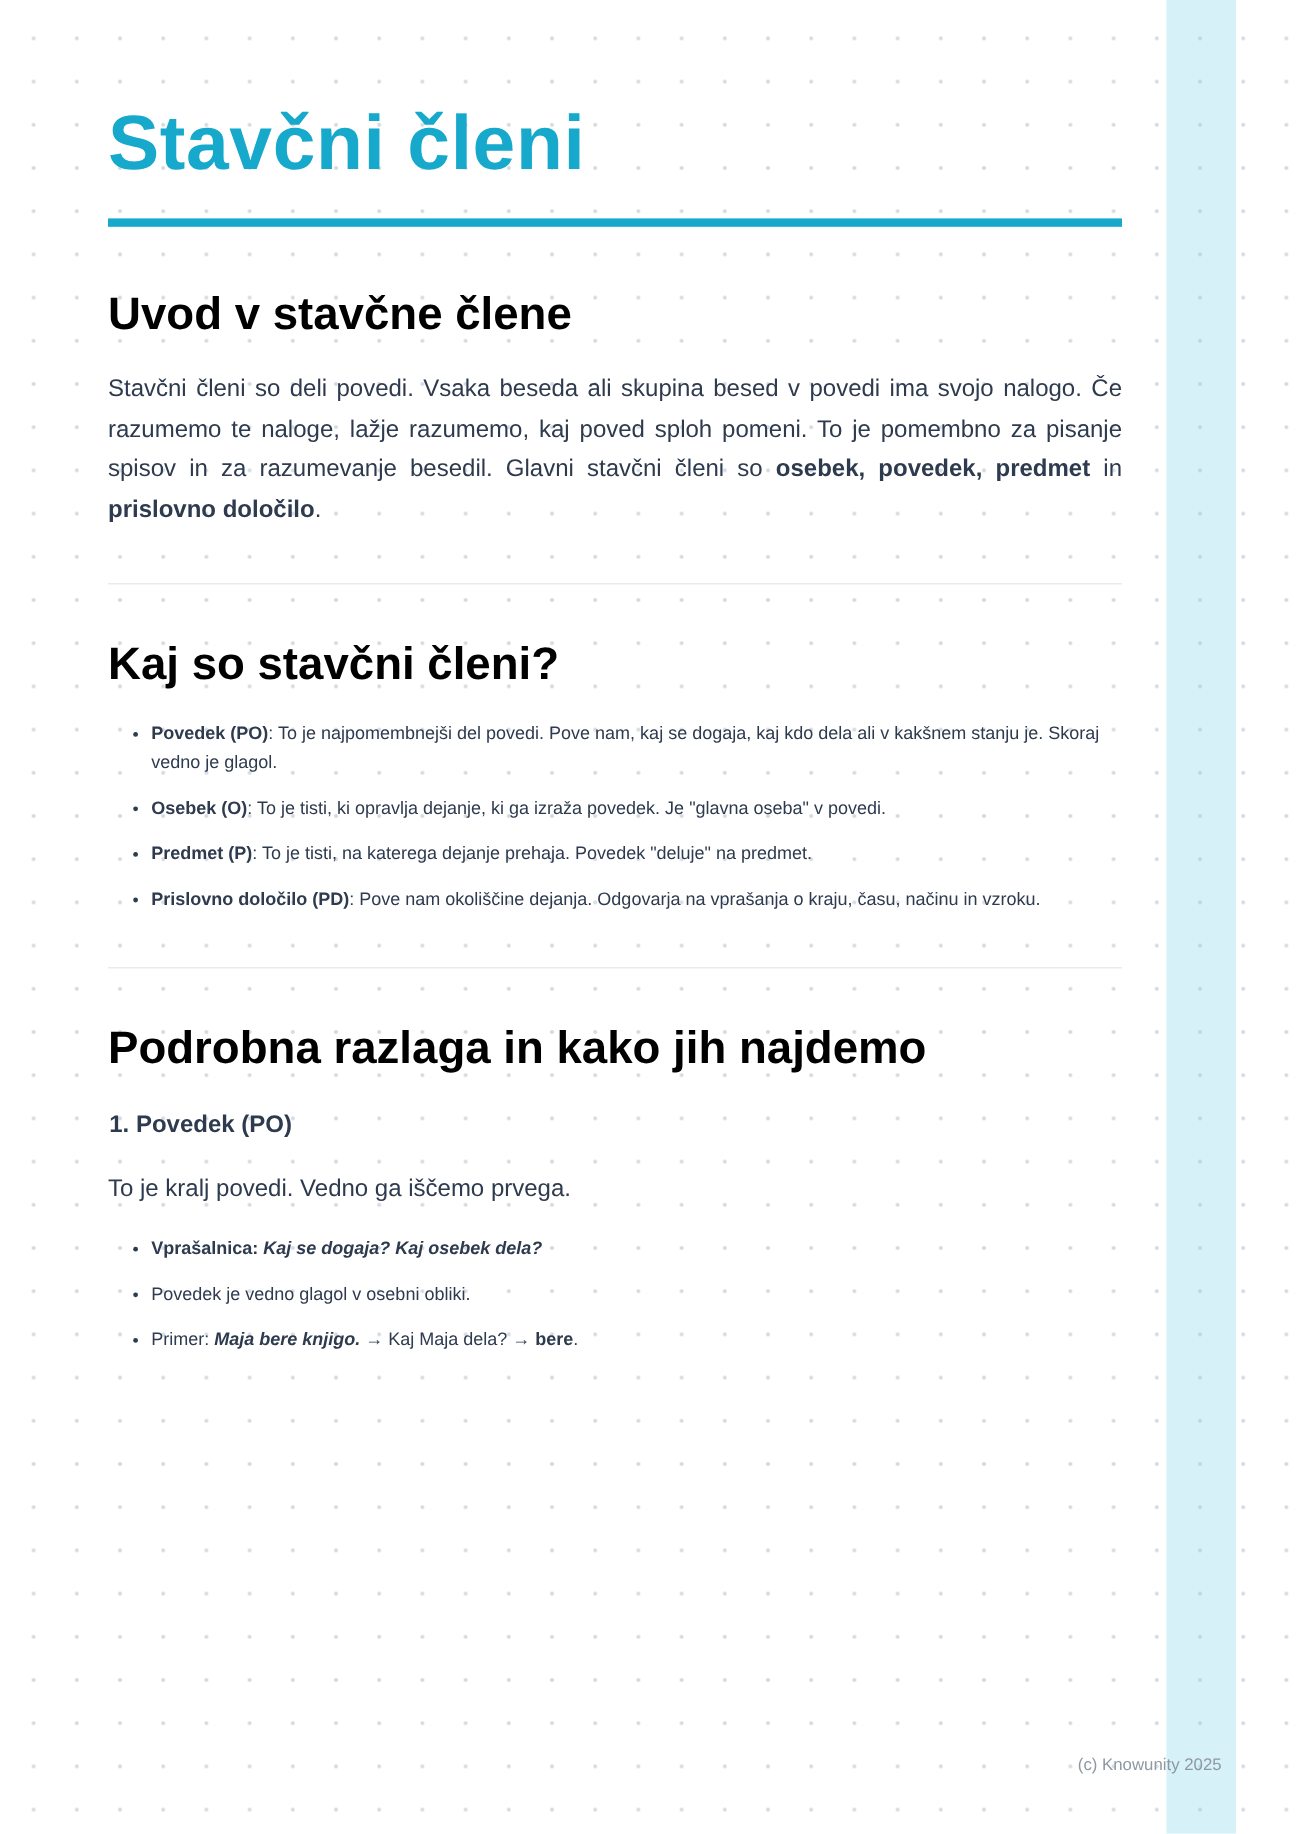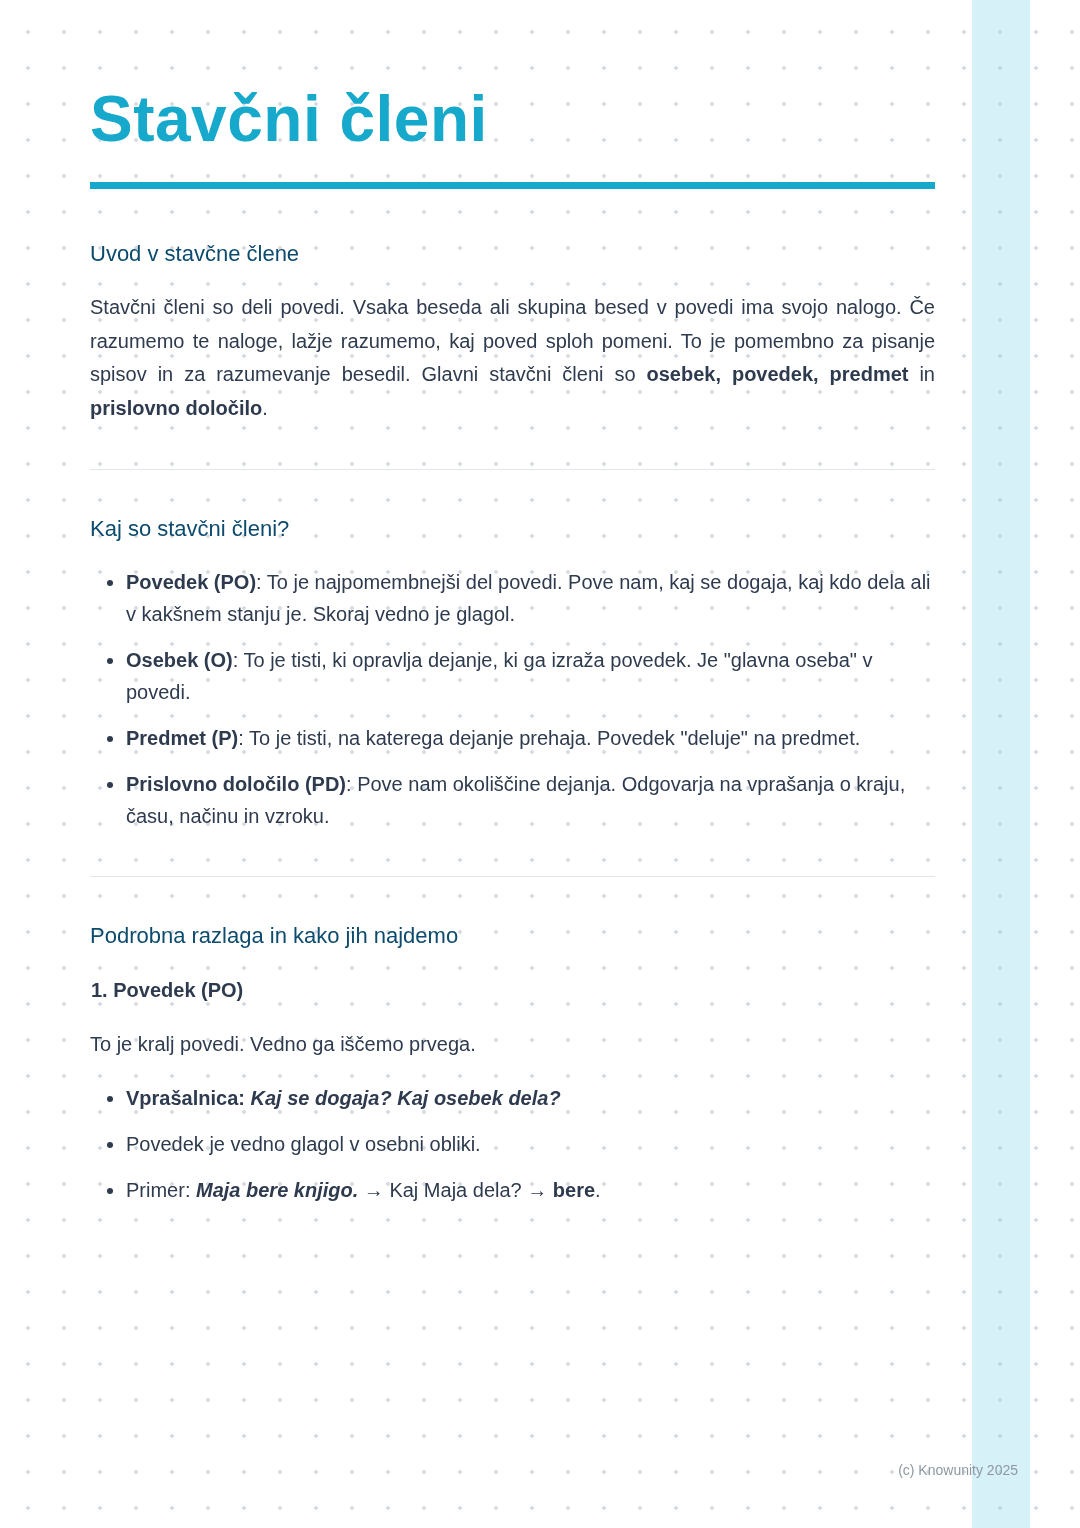--- a/index.html
+++ b/index.html
@@ -34,44 +34,44 @@
     color: #16a9cc;
     margin: 0 0 26px 0;
   }
   .title-rule {
     height: 7px;
     background: #16a9cc;
     border: none;
     margin: 0 0 52px 0;
   }
   .section-heading {
-    font-size: 22px;
-    font-weight: 400;
-    color: #0c4a6e;
+    font-size: 38px;
+    font-weight: 700;
+    color: #000000;
     margin: 0 0 24px 0;
   }
   p.body-text {
     font-size: 20px;
     line-height: 1.68;
     text-align: justify;
     margin: 0 0 20px 0;
   }
   .divider {
     height: 1px;
     background: #e2e6ea;
     border: none;
     margin: 44px 0 46px 0;
   }
   ul.bullet-list {
     margin: 6px 0 22px 0;
     padding-left: 36px;
     list-style: disc;
   }
   ul.bullet-list li {
-    font-size: 20px;
+    font-size: 15px;
     line-height: 1.6;
     margin-bottom: 14px;
   }
   .b { font-weight: 700; }
   .i { font-style: italic; font-weight: bold; }
   .bi { font-weight: 700; font-style: italic; }
   .sub-heading {
     font-size: 20px;
     font-weight: 700;
     margin: 30px 0 26px 1px;

